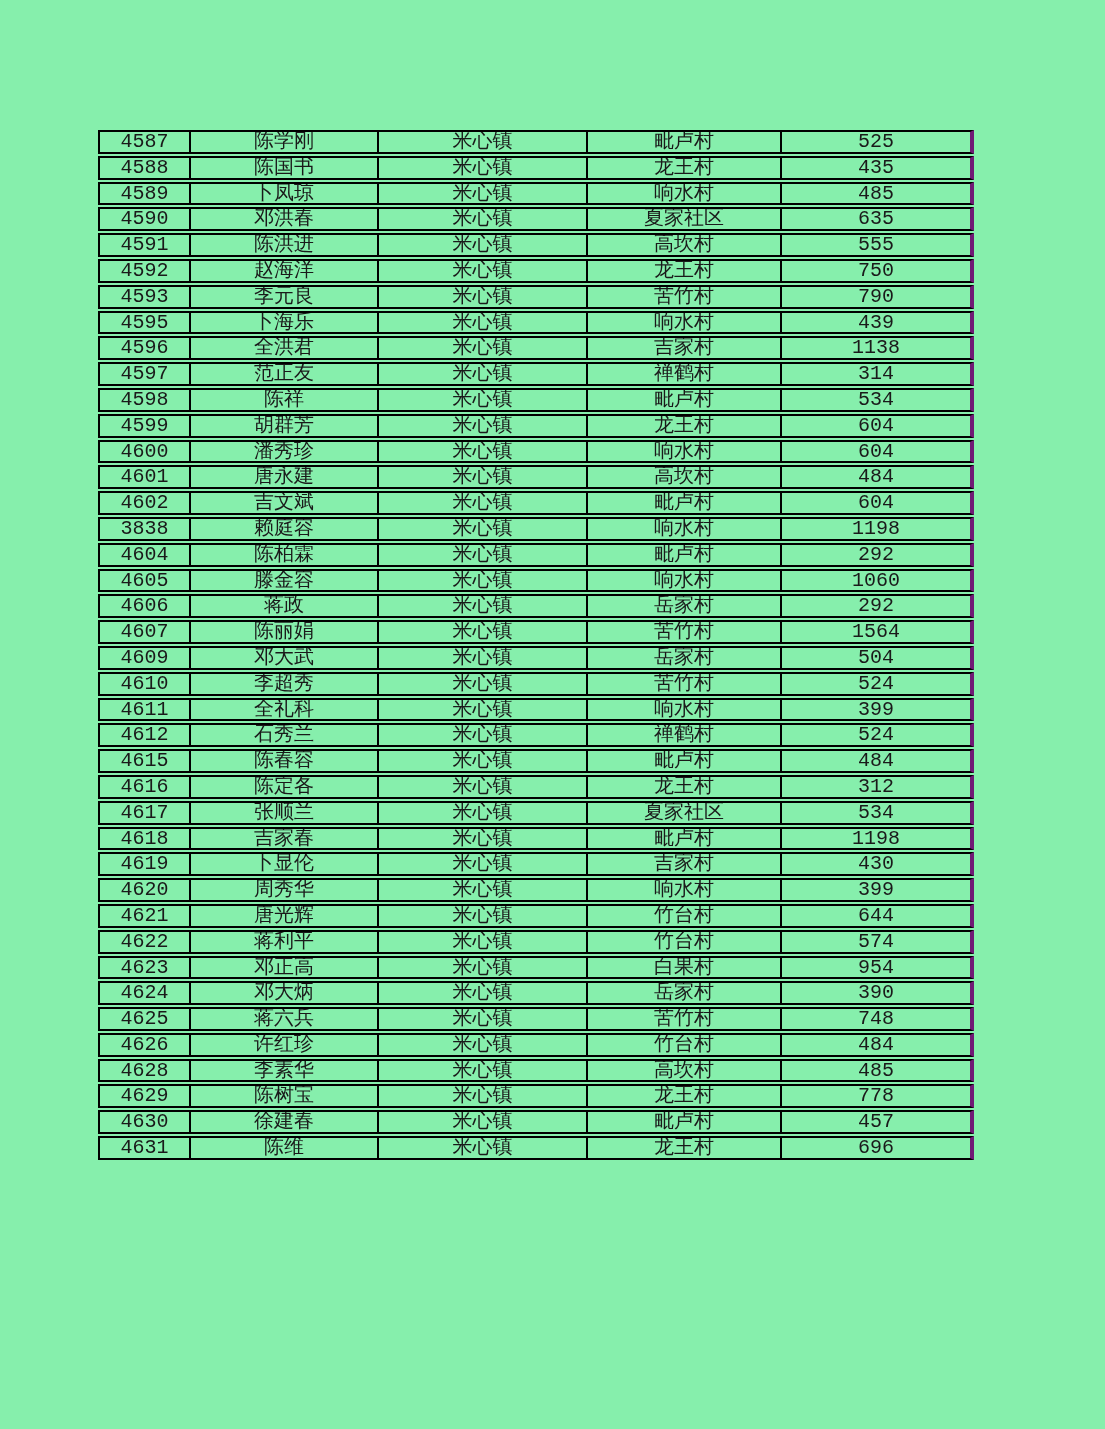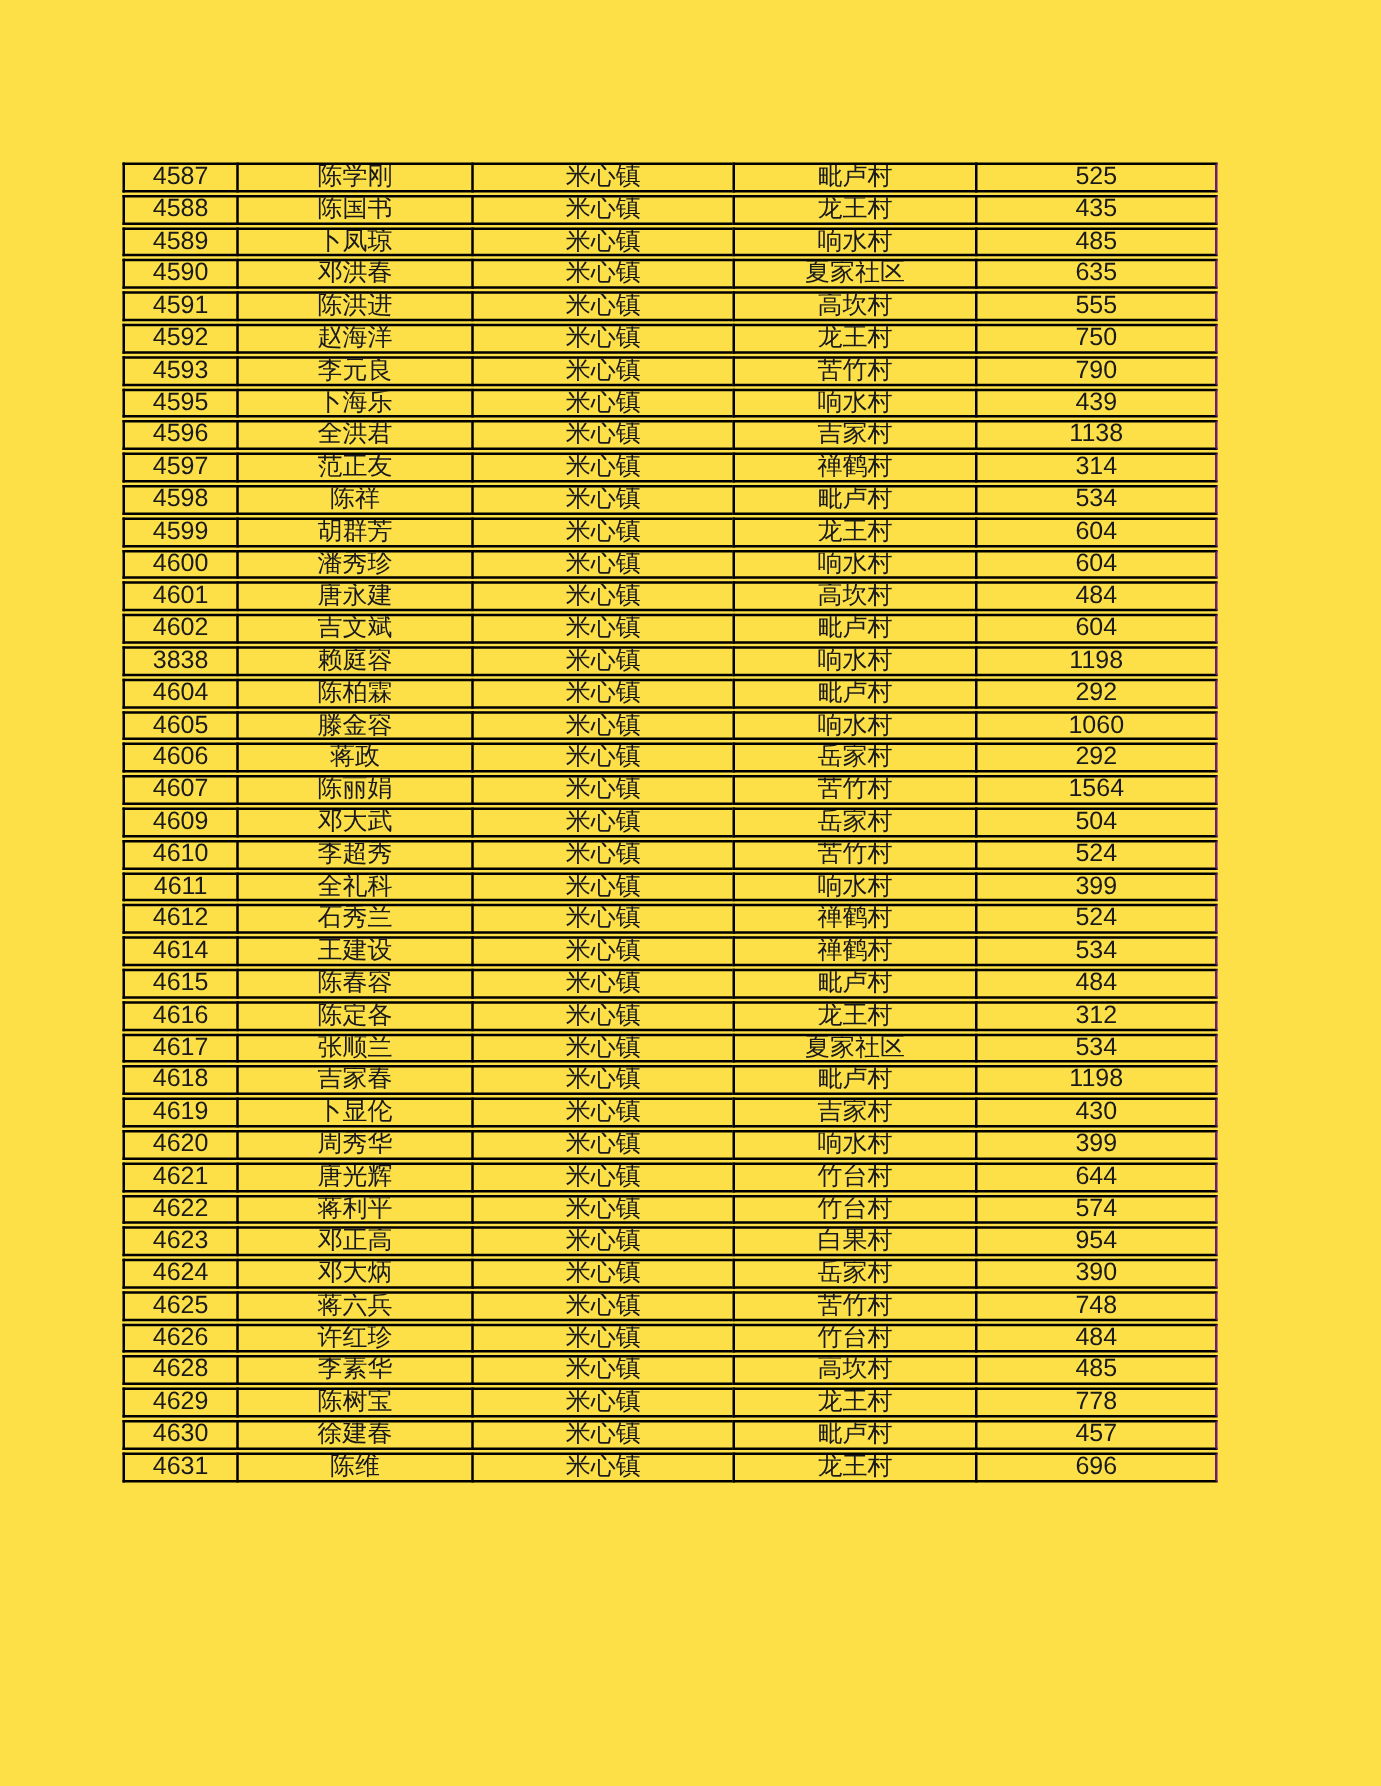--- a/index.html
+++ b/index.html
@@ -4,22 +4,22 @@
 <style>
   html, body {
     margin: 0;
     padding: 0;
     background: #ffffff;
   }
   .page {
     position: relative;
     width: 1105px;
     height: 1429px;
-    background: #fde047;
-    font-family: Liberation Sans, sans-serif;
+    background: #86efac;
+    font-family: Liberation Mono, monospace;
     overflow: hidden;
   }
   table.roster {
     position: absolute;
     left: 98px;
     top: 128px;
     width: 876px;
     border-collapse: separate;
     border-spacing: 0 2px;
     table-layout: fixed;
@@ -33,21 +33,21 @@
     padding: 0;
     text-align: center;
     vertical-align: middle;
     font-size: 20px;
     line-height: 19.8px;
     color: #1a1a1a;
     white-space: nowrap;
     overflow: hidden;
   }
   table.roster td:last-child {
-    border-right: 2px solid #701a75;
+    border-right: 4px solid #701a75;
   }
 </style>
 </head>
 <body>
 
 <div class="page">
   <table class="roster">
     <colgroup>
       <col style="width:91px">
       <col style="width:188px">
@@ -218,27 +218,20 @@
           <td>399</td>
         </tr>
         <tr>
           <td>4612</td>
           <td>石秀兰</td>
           <td>米心镇</td>
           <td>禅鹤村</td>
           <td>524</td>
         </tr>
         <tr>
-          <td>4614</td>
-          <td>王建设</td>
-          <td>米心镇</td>
-          <td>禅鹤村</td>
-          <td>534</td>
-        </tr>
-        <tr>
           <td>4615</td>
           <td>陈春容</td>
           <td>米心镇</td>
           <td>毗卢村</td>
           <td>484</td>
         </tr>
         <tr>
           <td>4616</td>
           <td>陈定各</td>
           <td>米心镇</td>

